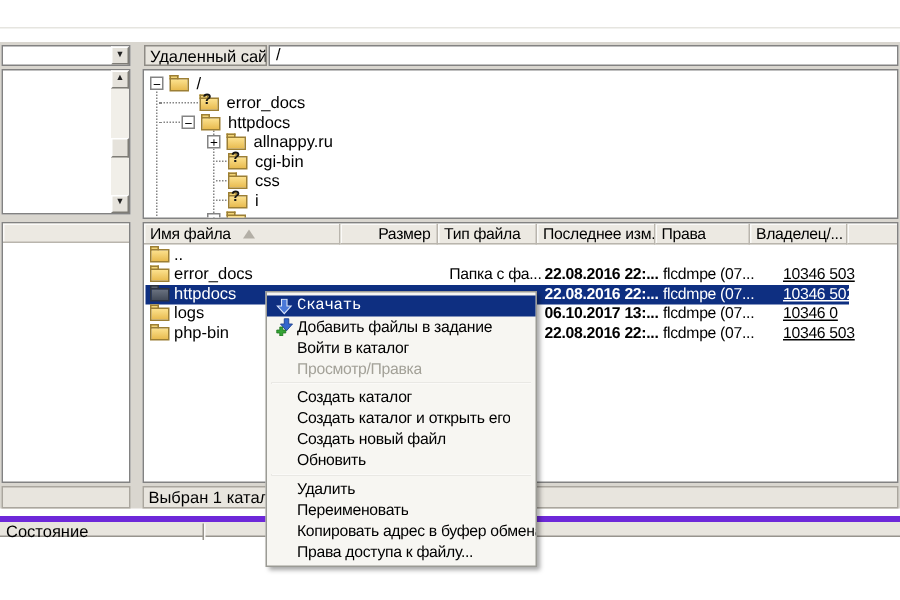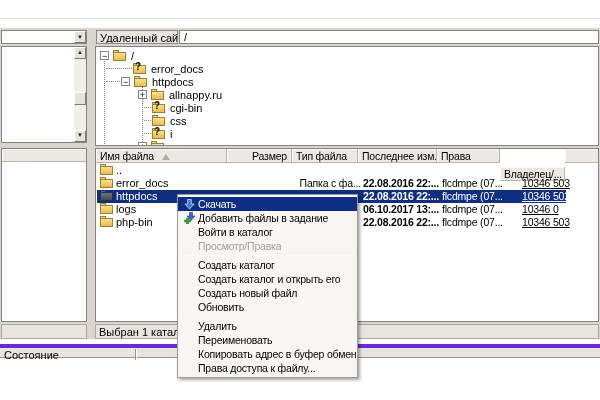--- a/index.html
+++ b/index.html
@@ -74,21 +74,21 @@
 
   
   .state-hdr { left:0; top:344px; width:600px; height:14px; background:#e8e5de; border-top:4px solid #6d28d9; border-bottom:1px solid #979differ; border-bottom:1px solid #97948d; padding:1px 0 0 4px; }
   .state-sep { position:absolute; left:135px; top:1px; width:1px; height:11px; background:#97948d; box-shadow:1px 0 0 #fbfaf8; }
 
   
   .menu { left:177px; top:194px; width:181px; background:#f7f6f2; border:1px solid #9b9b95; box-shadow:2px 2px 3px rgba(0,0,0,0.35); padding:2px 0; z-index:50; }
   .mi { position:relative; height:14px; display:flex; align-items:center; padding-left:3px; cursor:default; }
   .mi .mic { width:17px; flex:none; display:flex; align-items:center; justify-content:center; }
   .mi .mit { font-size:10.5px; letter-spacing:-0.2px; white-space:nowrap; overflow:hidden; }
-  .mi.hl { background:#0e2f81; }
+  .mi.hl { background:#0e2f81;font-family:Liberation Mono, monospace; }
   .mi.hl .mit { color:#fff; }
   .mi.dis .mit { color:#a3a198; }
   .msep { height:1px; background:#b8b5ae; border-bottom:1px solid #fbfaf8; margin:2px 3px; }
 </style>
 </head>
 <body>
 
 <div id="app">
   <div class="abs faint-line"></div>
   <div class="abs gray-base"></div>
@@ -183,21 +183,21 @@
   <div class="abs pane left-list">
     <div class="hdr"></div>
   </div>
 
   <div class="abs pane file-pane">
     <div class="hc" style="left:0;width:131px;"><span>Имя файла</span><span class="sort-asc"></span></div>
     <div class="hc right" style="left:131px;width:65px;"><span>Размер</span></div>
     <div class="hc" style="left:196px;width:66px;"><span>Тип файла</span></div>
     <div class="hc" style="left:262px;width:79px;"><span>Последнее изм...</span></div>
     <div class="hc" style="left:341px;width:63px;"><span>Права</span></div>
-    <div class="hc" style="left:404px;width:65px;margin-top:18px;"><span>Владелец/...</span></div>
+    <div class="hc" style="left:404px;width:65px;"><span>Владелец/...</span></div>
     <div class="hc" style="left:469px;width:33px;border-right:none;"></div>
 
     <div class="fbody-rows">
       <div class="frow" style="top:0;">
         <span class="ficon fold">
             <span class="tab"></span>
             <span class="fbody"></span>
           </span>
         <span class="fcell c-name">..</span>
       </div>

